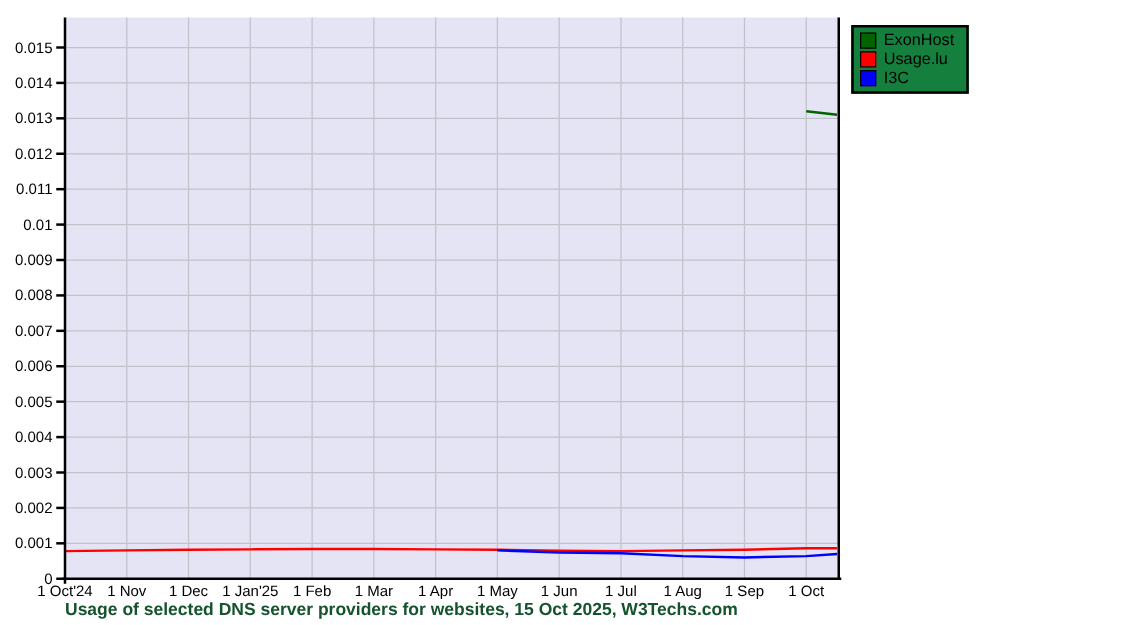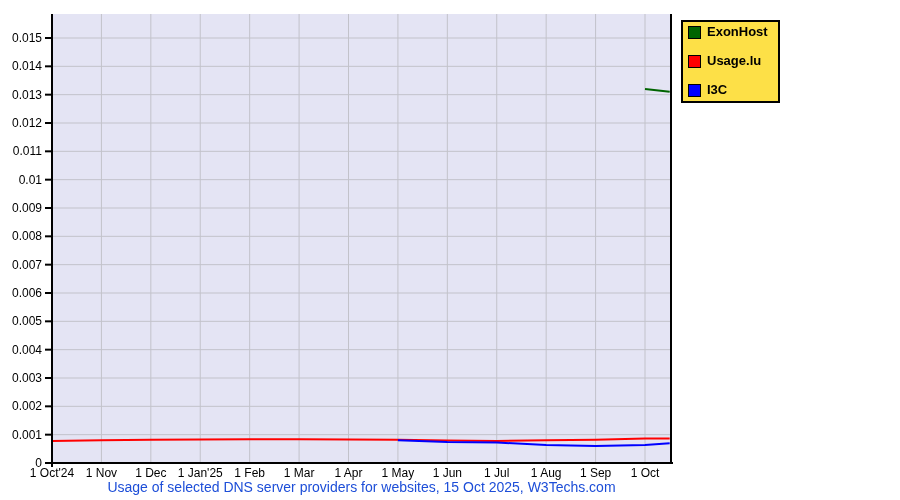--- a/index.html
+++ b/index.html
@@ -4,29 +4,29 @@
 <style>
   html,body{margin:0;padding:0;background:#fff;}
   .wrap{
     position:relative;width:900px;height:500px;background:#ffffff;overflow:hidden;
     font-family:"Liberation Sans","DejaVu Sans",sans-serif;
   }
   svg{position:absolute;left:0;top:0;}
   svg text{font-family:"Liberation Sans","DejaVu Sans",sans-serif;fill:#000;}
   .legend{
     position:absolute;left:681px;top:20px;
-    background:#fde047;border:2px solid #000;
-    padding:3px 10px 4px 5px;display:flex;flex-direction:column;gap:15px;font-weight:bold;
+    background:#15803d;border:2px solid #000;
+    padding:3px 10px 4px 5px;display:flex;flex-direction:column;gap:1px;
   }
   .legend-row{display:flex;align-items:center;gap:6px;height:14px;}
   .swatch{width:11px;height:11px;border:1px solid #000;flex:0 0 auto;display:inline-block;}
   .legend-label{font-size:13px;color:#000;white-space:nowrap;line-height:14px;}
   .chart-title{
-    position:absolute;left:52px;top:479px;width:619px;text-align:center;
-    font-size:14px;color:#1d4ed8;white-space:nowrap;
+    position:absolute;left:52px;top:479px;width:619px;text-align:left;
+    font-size:14px;color:#14532d;white-space:nowrap;font-weight:bold;
   }
 </style>
 </head>
 <body>
 
 <div class="wrap">
   <svg id="chart" width="900" height="500">
       <rect x="52" y="14" width="619" height="449" fill="#e4e4f4"></rect>
       <line x1="101.41666666666666" y1="14" x2="101.41666666666666" y2="463" stroke="#c2c2ca" stroke-width="1"></line>
       <line x1="150.83333333333331" y1="14" x2="150.83333333333331" y2="463" stroke="#c2c2ca" stroke-width="1"></line>

